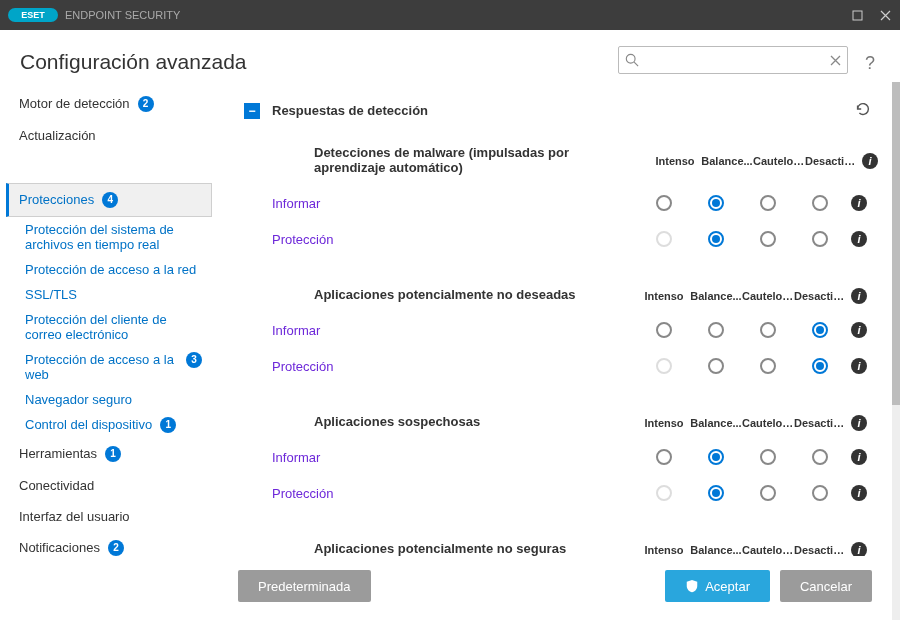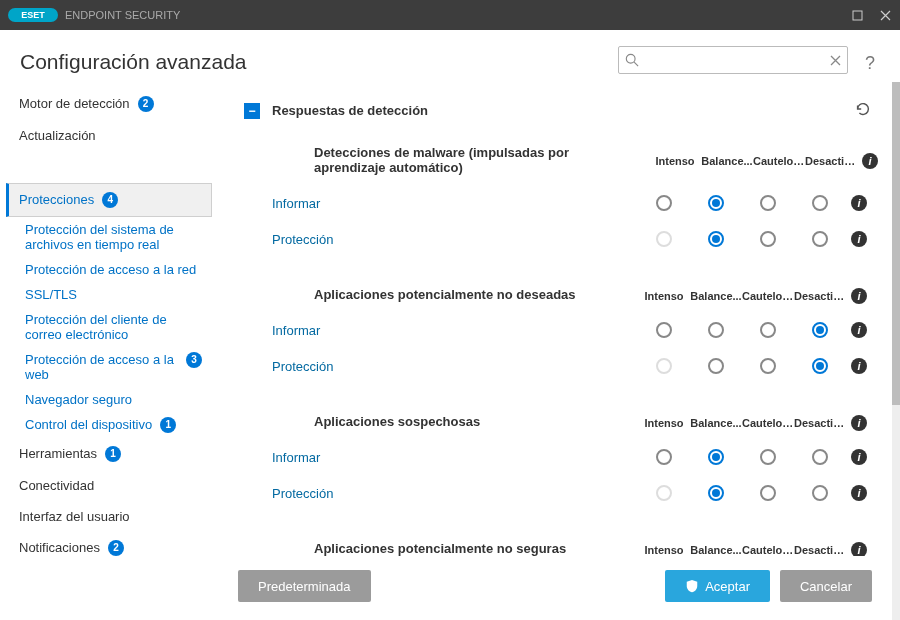--- a/index.html
+++ b/index.html
@@ -186,21 +186,21 @@
     width:16px;height:16px;border-radius:50%;background:#333;color:#fff;
     display:inline-flex;align-items:center;justify-content:center;
     font-size:11px;font-weight:700;font-style:italic;cursor:pointer;
     margin:0 auto;
   }
   .row {
     display:flex;
     align-items:center;
     padding: 10px 0;
   }
-  .row-label { width:320px; color:#0369a1; }
+  .row-label { width:320px; color:#6d28d9; }
   .row-radios {
     margin-left:auto;
     display:grid;
     grid-template-columns: repeat(4, 52px) 26px;
     align-items:center;
     justify-items:center;
   }
   .radio {
     width:16px;height:16px;border:2px solid #888;border-radius:50%;
     display:flex;align-items:center;justify-content:center;cursor:pointer;

